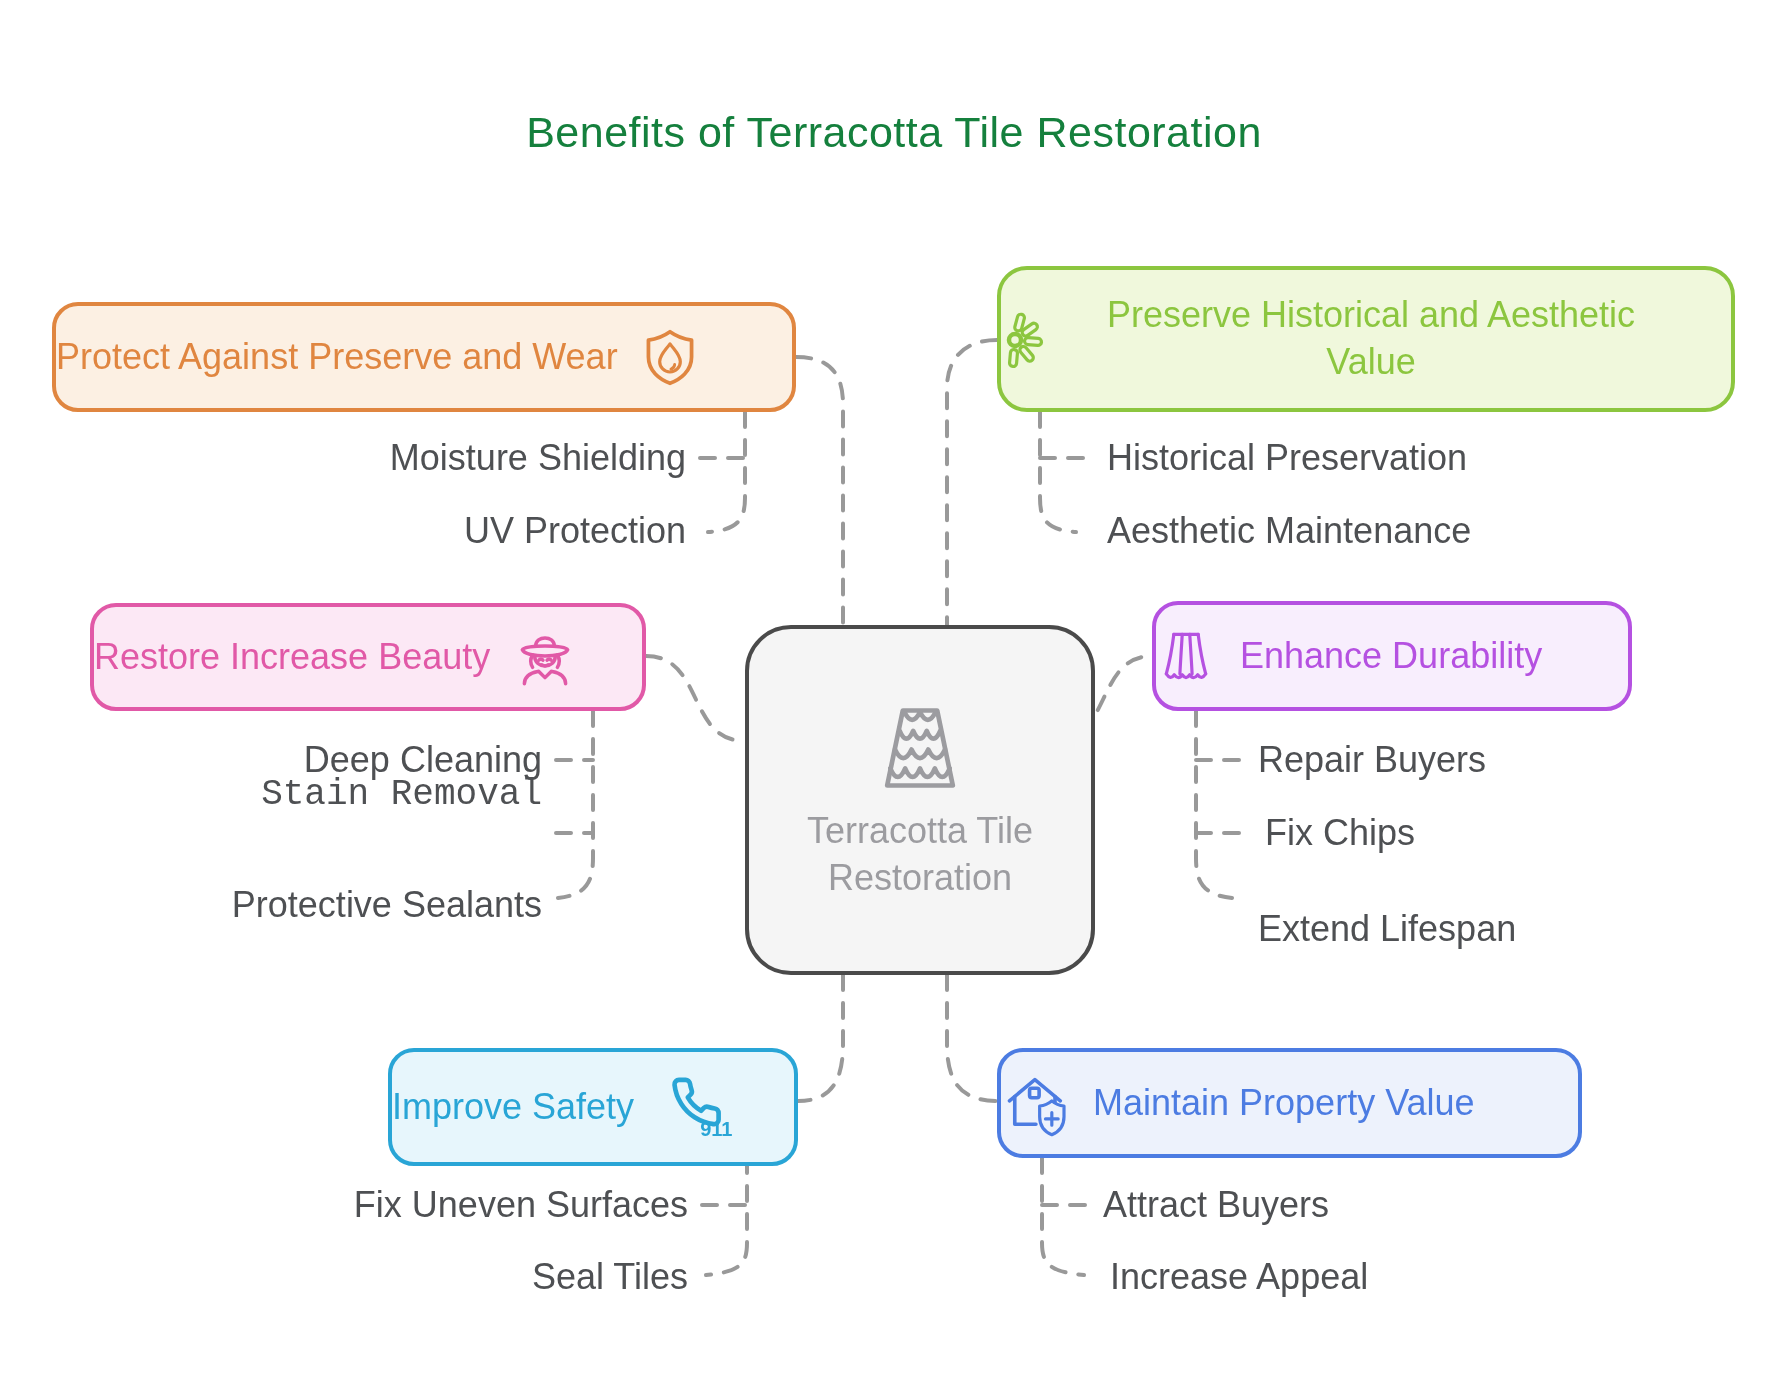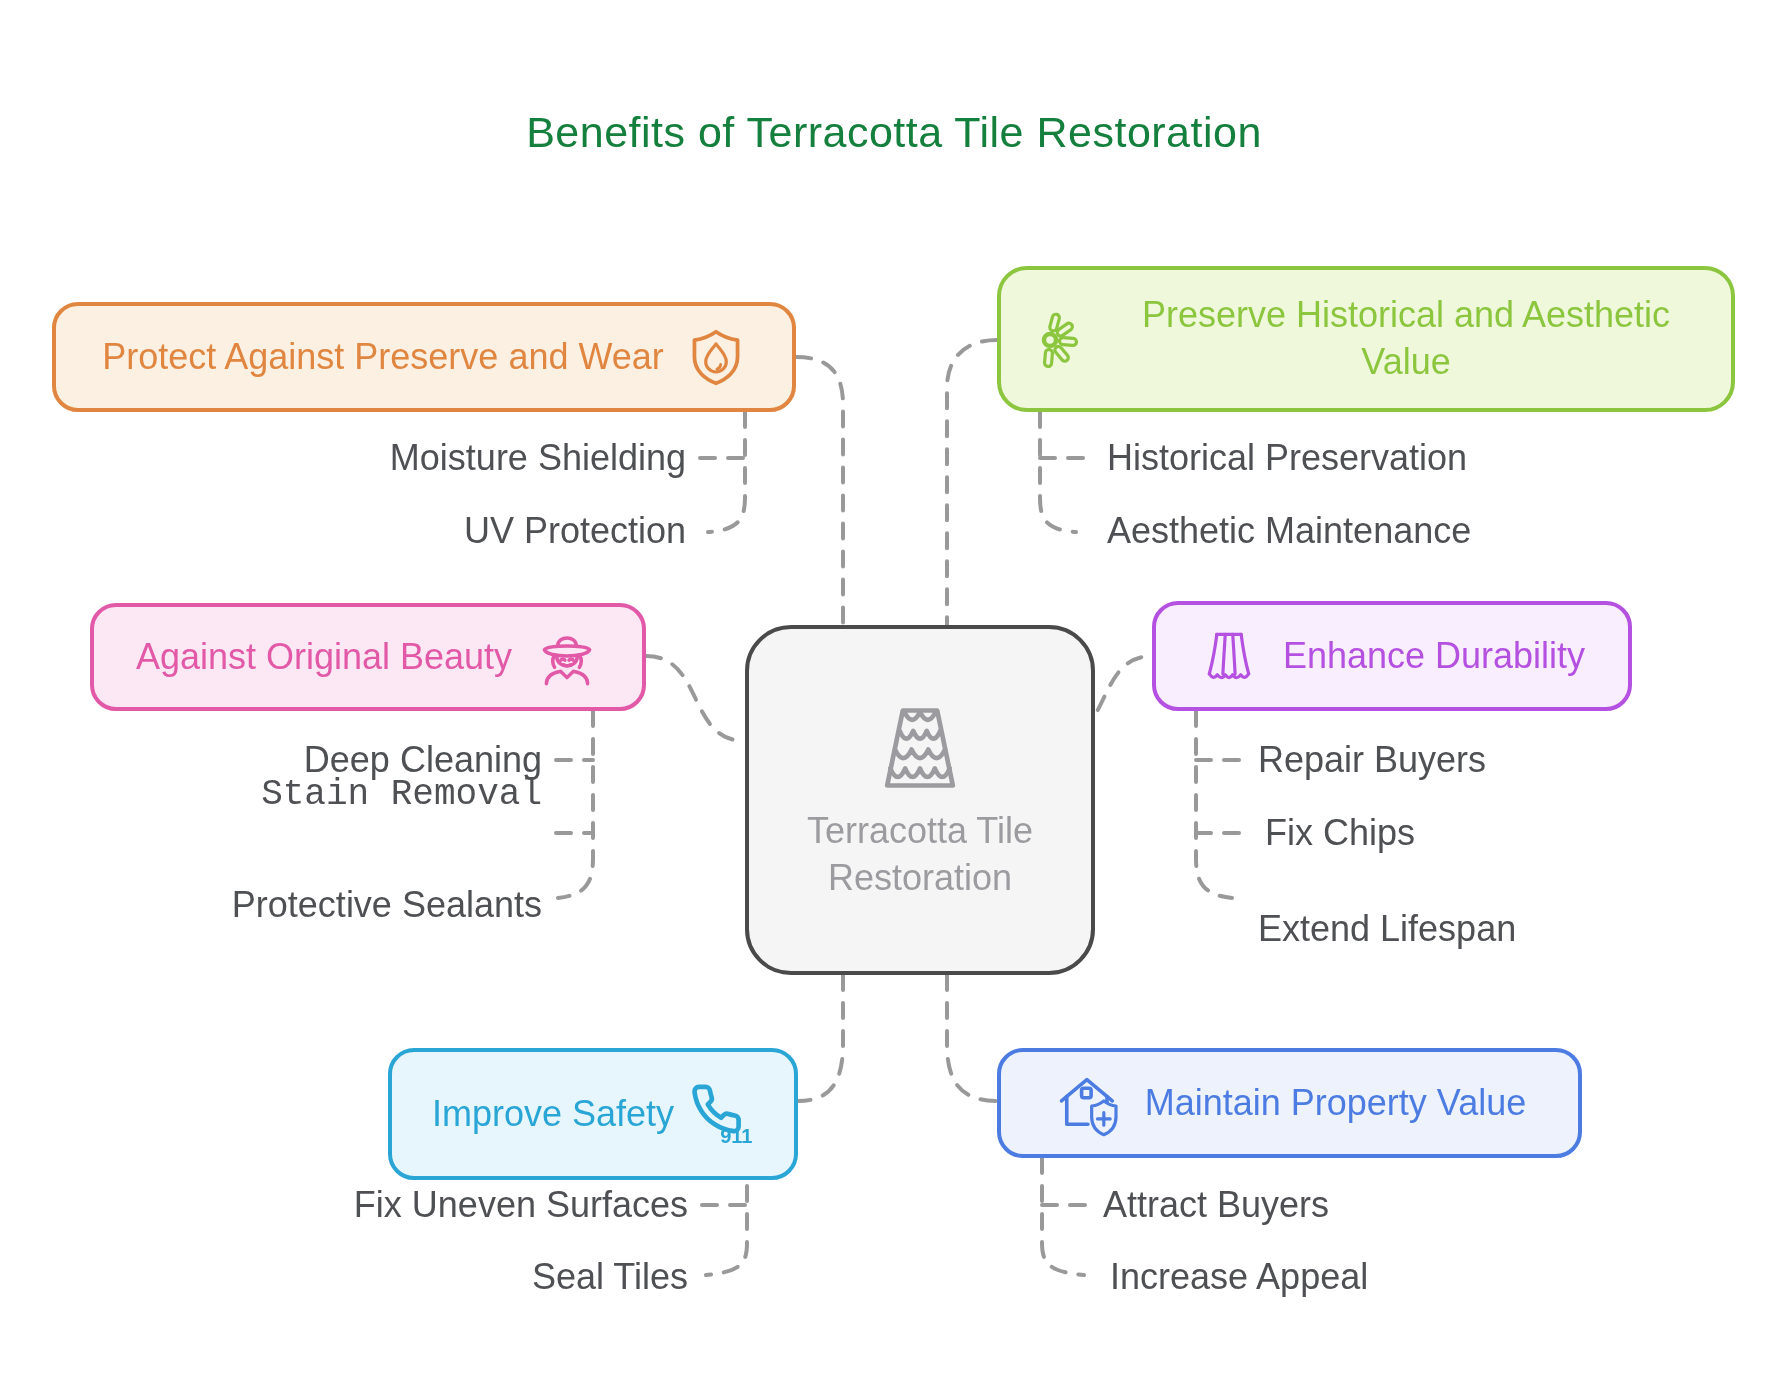--- a/index.html
+++ b/index.html
@@ -8,33 +8,33 @@
     font-family:"Liberation Sans","DejaVu Sans",sans-serif;background:#ffffff;
   }
   #page-title{
     position:absolute;left:0;top:108px;width:100%;text-align:center;
     font-size:43px;color:#15803d;letter-spacing:0.5px;
   }
   #connector-layer{position:absolute;left:0;top:0;width:1788px;height:1396px;}
   .connector{fill:none;stroke:#999999;stroke-width:4;stroke-linecap:round;stroke-dasharray:15 13;}
 
   .branch-box{
-    position:absolute;display:flex;align-items:center;justify-content:center;
+    position:absolute;display:flex;align-items:center;
     border:4px solid;box-sizing:border-box;border-radius:26px;
     font-size:36px;white-space:nowrap;
   }
   .branch-box .lbl{line-height:1.15;}
   .icon-wrap{display:flex;align-items:center;justify-content:center;}
 
   .box-protect  {left:52px;  top:302px; width:744px; height:110px; color:#e08640; background:#fcf0e3; border-color:#e08640; gap:22px;}
   .box-preserve {left:997px; top:266px; width:738px; height:146px; color:#8cc63f; background:#f0f8dc; border-color:#8cc63f; gap:16px; border-radius:30px; white-space:normal;}
   .box-preserve .lbl{width:580px;text-align:center;line-height:1.3;}
   .box-restore  {left:90px;  top:603px; width:556px; height:108px; color:#e159a7; background:#fce8f5; border-color:#e159a7; gap:22px;}
   .box-durability{left:1152px;top:601px; width:480px; height:110px; color:#b551e1; background:#f8eefd; border-color:#b551e1; gap:24px;}
-  .box-safety   {left:388px; top:1048px;width:410px; height:132px; color:#29a5d6; background:#e7f6fc; border-color:#29a5d6; gap:10px;}
+  .box-safety   {left:388px; top:1048px;width:410px; height:118px; color:#29a5d6; background:#e7f6fc; border-color:#29a5d6; gap:30px;}
   .box-property {left:997px; top:1048px;width:585px; height:110px; color:#4c7ce2; background:#edf2fc; border-color:#4c7ce2; gap:20px;}
 
   #center-node{
     position:absolute;left:745px;top:625px;width:350px;height:350px;
     background:#f5f5f5;border:4px solid #4a4a4a;border-radius:46px;box-sizing:border-box;
     display:flex;flex-direction:column;align-items:center;justify-content:center;gap:10px;
     color:#9c9ca0;
   }
   #center-node .lbl{font-size:36px;line-height:1.3;text-align:center;width:240px;}
 
@@ -116,21 +116,21 @@
           <rect x="-3.5" y="-8.5" width="7" height="17" rx="3.5" transform="translate(32,34.5) rotate(95)"></rect>
           <rect x="-3.5" y="-8.5" width="7" height="17" rx="3.5" transform="translate(25.6,46.8) rotate(140)"></rect>
           <rect x="-3.5" y="-8.5" width="7" height="17" rx="3.5" transform="translate(12.5,51) rotate(185)"></rect>
         </g>
       </svg>
     </span>
     <span class="lbl">Preserve Historical and Aesthetic Value</span>
   </div>
 
   <div class="branch-box box-restore">
-    <span class="lbl">Against Original Beauty</span>
+    <span class="lbl">Restore Increase Beauty</span>
     <span class="icon-wrap">
       <svg width="66" height="66" viewBox="0 0 64 64" fill="none" stroke="currentColor" stroke-width="3.4" stroke-linecap="round" stroke-linejoin="round">
         <path d="M23 21 C23 11 41 11 41 21"></path>
         <path d="M10 25 C13 20 51 20 54 25 C52 29 42 31 32 31 C22 31 12 29 10 25 Z"></path>
         <path d="M22 31 C22 44 42 44 42 31"></path>
         <path d="M26 35 A2.6 2.6 0 0 1 30 35"></path>
         <path d="M34 35 A2.6 2.6 0 0 1 38 35"></path>
         <path d="M29 39.5 A4 3 0 0 0 35 39.5"></path>
         <path d="M20 30 C17.5 34 17.5 38 20 42"></path>
         <path d="M44 30 C46.5 34 46.5 38 44 42"></path>

